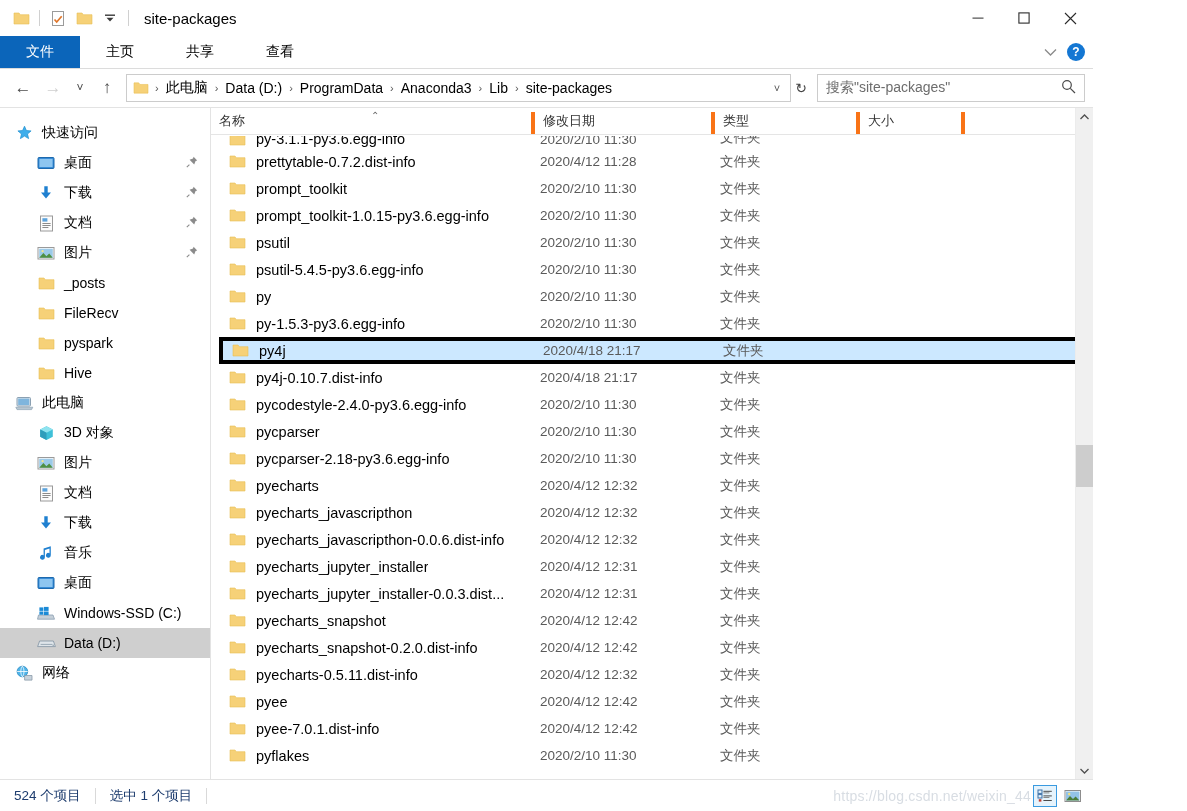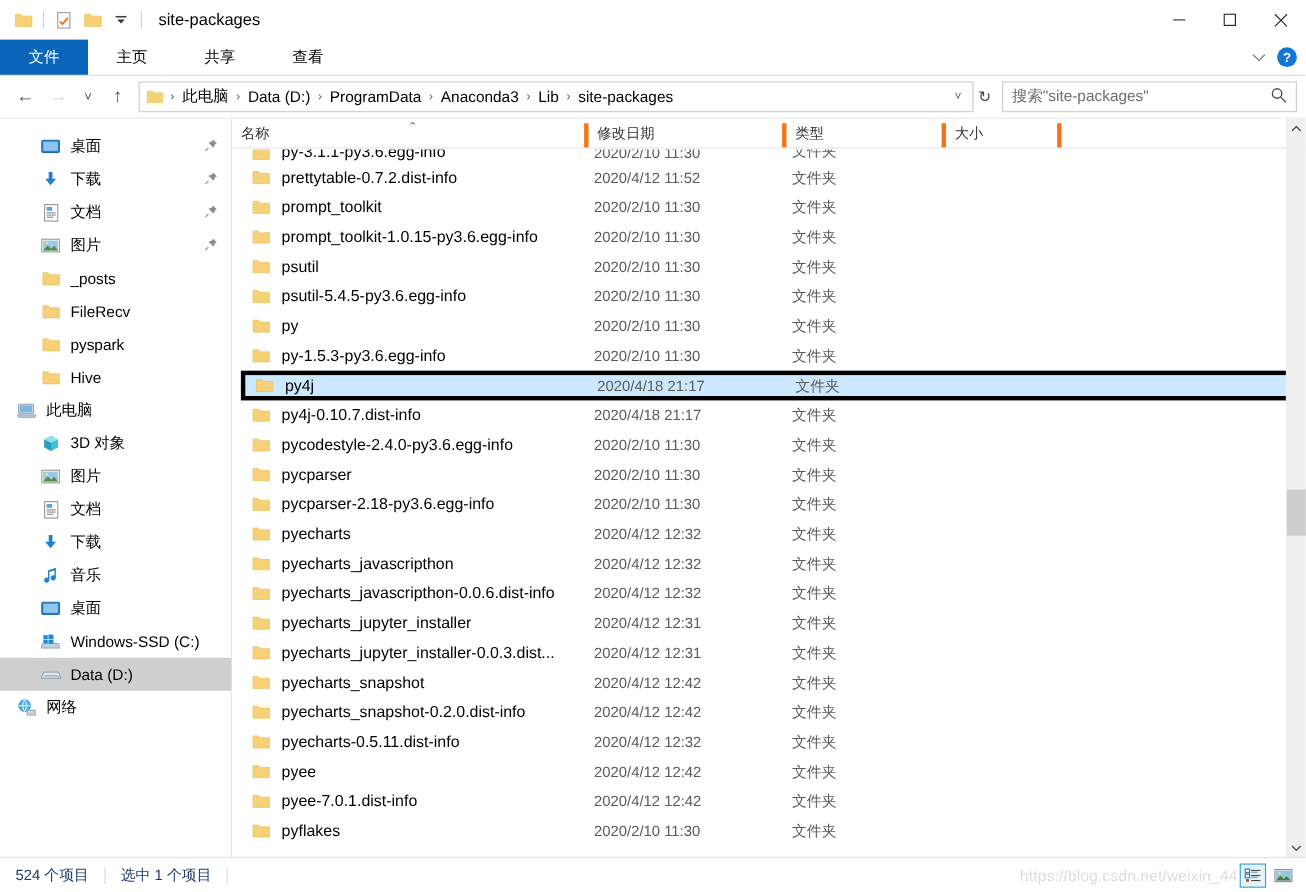--- a/index.html
+++ b/index.html
@@ -10,21 +10,21 @@
   body {
     width: 1187px;
     height: 811px;
     overflow: hidden;
     font-family: "Liberation Sans", "DejaVu Sans", sans-serif;
     font-size: 14px;
     color: #000000;
     -webkit-font-smoothing: antialiased;
   }
   .window {
-    width: 1187px;
+    width: 1093px;
     height: 811px;
     position: relative;
     display: flex;
     flex-direction: column;
     background: #ffffff;
   }
 
   
   .titlebar {
     height: 36px;
@@ -541,20 +541,28 @@
             <path d="M9.3 9.3L14 14" stroke="#4a4a4a" stroke-width="1.2"></path>
           </svg>
       </div>
     </div>
   </div>
 
   <div class="body">
 
     <div class="nav-pane">
       <div id="nav-list">
+          <div class="nav-item lvl0">
+            <span class="nav-icon">
+              <svg width="17" height="17" viewBox="0 0 17 17">
+                <path d="M8.5 1.2l1.9 4.3 4.7.4-3.6 3.1 1.1 4.6-4.1-2.5-4.1 2.5 1.1-4.6L1.9 5.9l4.7-.4z" fill="#3faeeb" stroke="#1e8fd0" stroke-width=".7"></path>
+              </svg>
+            </span>
+            <span class="nav-label">快速访问</span>
+          </div>
           <div class="nav-item lvl1">
             <span class="nav-icon">
               <svg width="18" height="15" viewBox="0 0 18 15">
                 <rect x="1" y="1.5" width="16" height="11" rx="1" fill="#2f86d4" stroke="#1d69ad" stroke-width="1"></rect>
                 <rect x="2.4" y="2.9" width="13.2" height="8.2" fill="#8ec6f0"></rect>
               </svg>
             </span>
             <span class="nav-label">桌面</span>
             <span class="pin"><svg width="12" height="12" viewBox="0 0 12 12">
                 <path d="M7.6 0.8L11.2 4.4 9.6 5 8.2 8.4 3.6 3.8 7 2.4z" fill="#8b8b8b"></path>
@@ -782,21 +790,21 @@
             <div class="row">
               <div class="cell-name">
                 <span class="file-icon">
                   <svg width="17" height="15" viewBox="0 0 17 15">
                     <path d="M1 2h5l1.4 1.7H16V13H1z" fill="#f6d178"></path>
                     <path d="M1 2h5l1.4 1.7H16V13H1z" fill="none" stroke="#e8bf55" stroke-width=".6"></path>
                   </svg>
                 </span>
                 <span class="file-name">prettytable-0.7.2.dist-info</span>
               </div>
-              <div class="cell-date">2020/4/12 11:52</div>
+              <div class="cell-date">2020/4/12 11:28</div>
               <div class="cell-type">文件夹</div>
               <div class="cell-size"></div>
             </div>
             <div class="row">
               <div class="cell-name">
                 <span class="file-icon">
                   <svg width="17" height="15" viewBox="0 0 17 15">
                     <path d="M1 2h5l1.4 1.7H16V13H1z" fill="#f6d178"></path>
                     <path d="M1 2h5l1.4 1.7H16V13H1z" fill="none" stroke="#e8bf55" stroke-width=".6"></path>
                   </svg>

